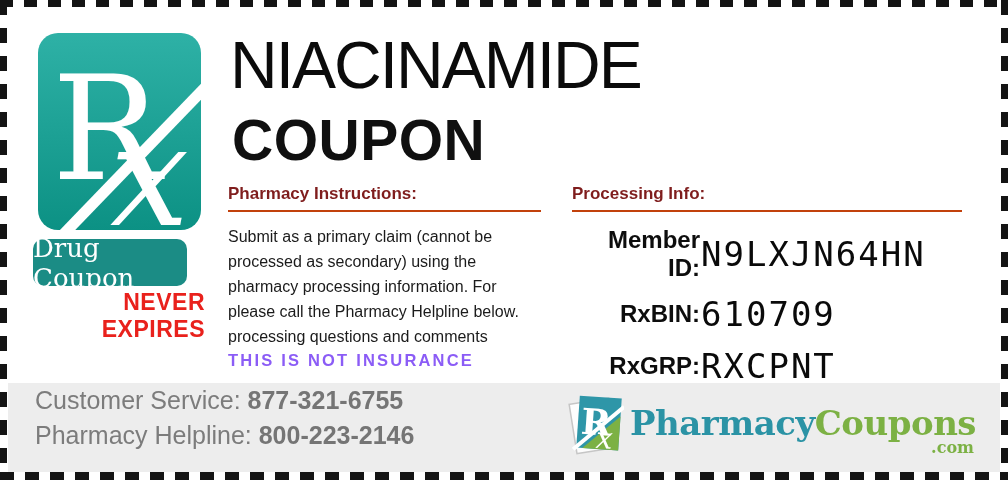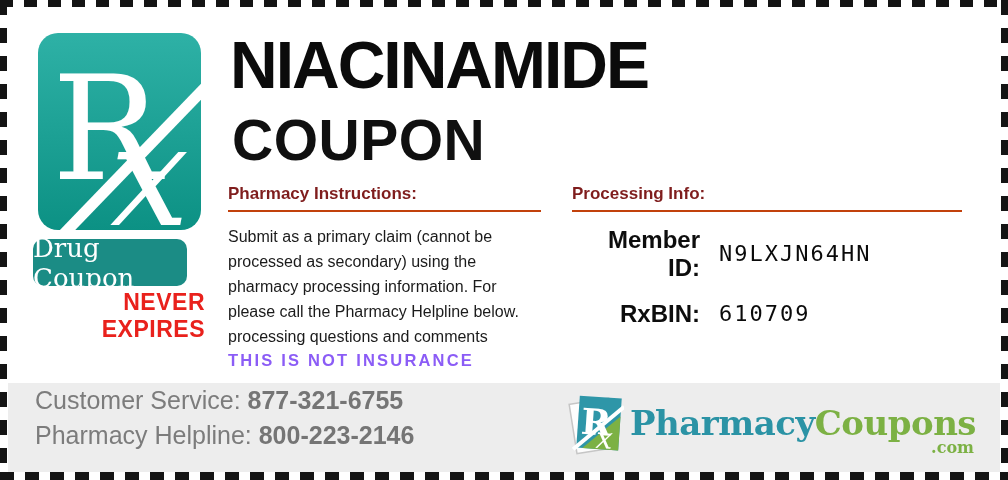--- a/index.html
+++ b/index.html
@@ -26,37 +26,37 @@
     background:#1b8c85; border-radius:10px; display:flex; align-items:center; justify-content:center;
     color:#ffffff; font-family:"DejaVu Serif", serif; font-size:26px;
   }
   .never-expires {
     position:absolute; left:28px; top:289px; width:177px; text-align:right;
     color:#e9211c; font-weight:700; font-size:23px; letter-spacing:0.5px;
   }
 
   
   .title-block { position:absolute; left:230px; top:32px; }
-  .drug-name { font-size:66px; font-weight:700; letter-spacing:-2px; color:#0b0b0b; line-height:1; margin:0; }
+  .drug-name { font-size:66px; font-weight:400; letter-spacing:-2px; color:#0b0b0b; line-height:1; margin:0; }
   .coupon-word { font-size:57px; font-weight:700; letter-spacing:0.5px; color:#101010; line-height:1; margin:14px 0 0 2px; }
 
   
   .col-head { font-size:17px; font-weight:700; color:#7f1d1d; padding-bottom:6px;
     border-bottom:2px solid #c2410c; }
   .instructions { position:absolute; left:228px; top:184px; width:313px; }
   .instr-body { margin-top:12px; font-size:16px; line-height:25px; color:#1b1b1b; }
   .disclaimer { margin-top:2px; font-size:16.5px; font-weight:700; color:#8b5cf6; letter-spacing:2.2px; }
 
   .processing { position:absolute; left:572px; top:184px; width:390px; }
   .field-row { display:flex; align-items:center; }
   .field-row.r1 { margin-top:14px; }
   .field-row.r2 { margin-top:12px; }
   .field-row.r3 { margin-top:12px; }
   .field-label { width:128px; text-align:right; font-size:24px; font-weight:700; color:#0d0d0d; flex:none; }
-  .field-value { margin-left:19px; font-family:"DejaVu Sans Mono", monospace; font-size:22px; letter-spacing:2px; color:#0a0a0a; line-height:40px; }
+  .field-value { margin-left:1px; font-family:"DejaVu Sans Mono", monospace; font-size:34px; letter-spacing:2px; color:#0a0a0a; line-height:40px; }
 
   
   .footer-bar { position:absolute; left:8px; right:8px; top:383px; height:89px; background:#ededed; }
   .footer-phones { position:absolute; left:27px; top:0; font-size:25px; line-height:35px; color:#7c7c7c; }
   .footer-phones b { font-weight:700; color:#757575; }
   .brand { position:absolute; right:24px; top:6px; display:flex; align-items:center; text-decoration:none; cursor:pointer; }
   .brand-icon { margin-right:6px; }
   .brand-word { position:relative; font-family:"DejaVu Serif", serif; font-weight:700; font-size:34px; letter-spacing:-0.5px; line-height:1; padding-bottom:14px; padding-top:8px;}
   .brand-part1 { color:#2b93a5; }
   .brand-part2 { color:#7cb144; }
@@ -117,20 +117,24 @@
   <div class="processing">
     <div class="col-head">Processing Info:</div>
     <div class="field-row r1">
       <div class="field-label">Member ID:</div>
       <div class="field-value">N9LXJN64HN</div>
     </div>
     <div class="field-row r2">
       <div class="field-label">RxBIN:</div>
       <div class="field-value">610709</div>
     </div>
+    <div class="field-row r3">
+      <div class="field-label">RxGRP:</div>
+      <div class="field-value">RXCPNT</div>
+    </div>
   </div>
 
   <div class="footer-bar">
     <div class="footer-phones">
       <div><span>Customer Service: </span><b>877-321-6755</b></div>
       <div><span>Pharmacy Helpline: </span><b>800-223-2146</b></div>
     </div>
 
     <div class="brand">
       <span class="brand-icon">

